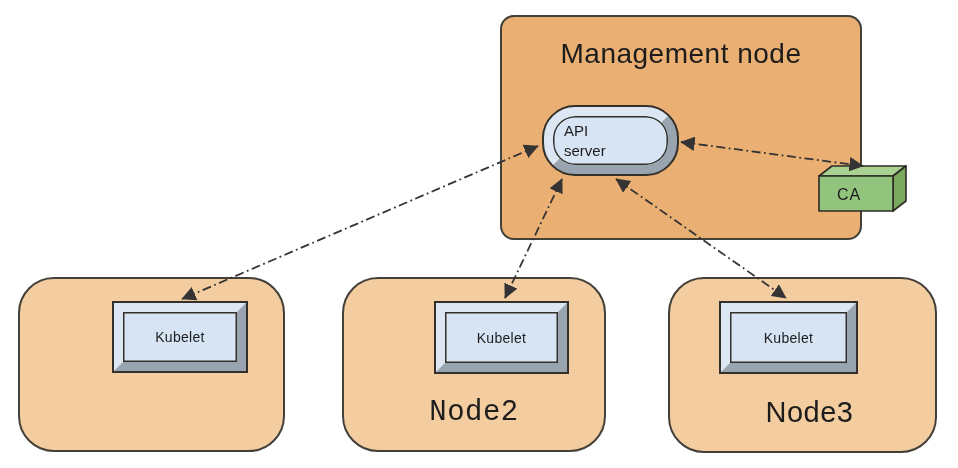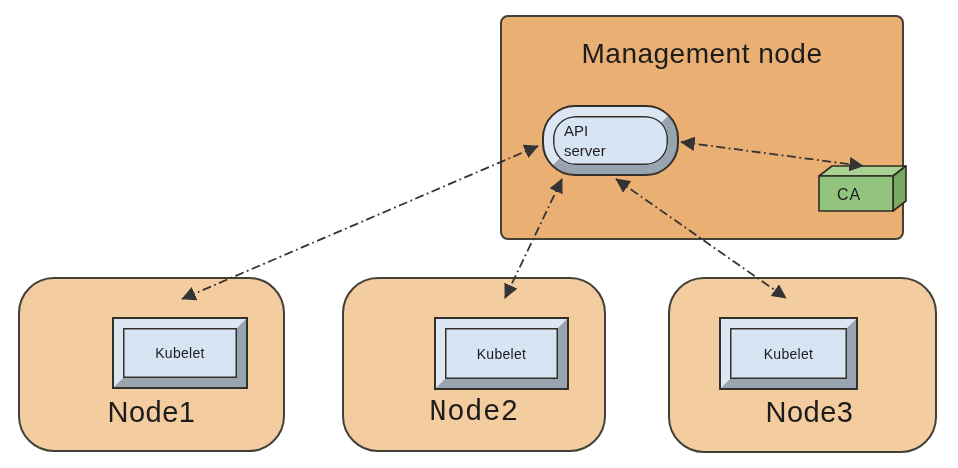--- a/index.html
+++ b/index.html
@@ -11,23 +11,23 @@
     overflow: hidden;
     font-family: "Liberation Sans", sans-serif;
     color: var(--text, #1c1c1c);
   }
   .group-node {
     position: absolute;
     box-sizing: border-box;
     border: 2px solid var(--node-border, #43403a);
   }
   .mgmt {
-    left: 500px; top: 15px; width: 404px; height: 225px;
+    left: 500px; top: 15px; width: 362px; height: 225px;
     background: var(--management-fill, #eaaf72);
-    border-radius: 8px;
+    border-radius: 14px;
   }
   .mgmt-label {
     position: absolute;
     left: 0; top: 20px; width: 100%;
     text-align: center;
     font-size: 28px;
     line-height: 33px;
     letter-spacing: 0.5px;
     white-space: pre-line;
   }
@@ -62,21 +62,21 @@
   }
   .api-box { left: 543px; top: 106px; width: 135px; height: 69px; border-radius: 32px; }
   .api-label {
     display: block;
     width: 58px;
     margin-left: 11px;
     font-size: 15px;
     line-height: 20px;
     text-align: left;
   }
-  .kubelet-box { justify-content: center; margin-top: 16px; }
+  .kubelet-box { justify-content: center; }
   .kb1 { left: 113px; top: 302px; width: 134px; height: 70px; }
   .kb2 { left: 435px; top: 302px; width: 133px; height: 71px; }
   .kb3 { left: 720px; top: 302px; width: 137px; height: 71px; }
   .kubelet-label { font-size: 14px; letter-spacing: 0.3px; }
   .overlay {
     position: absolute;
     left: 0; top: 0;
     width: 958px; height: 468px;
     pointer-events: none;
   }
@@ -114,21 +114,20 @@
   <div class="bevel kubelet-box kb1">
     <span class="kubelet-label">Kubelet</span>
   </div>
   <div class="bevel kubelet-box kb2">
     <span class="kubelet-label">Kubelet</span>
   </div>
   <div class="bevel kubelet-box kb3">
     <span class="kubelet-label">Kubelet</span>
   </div>
 
-  <div class="worker-label wl1">Node1</div>
   <div class="worker-label wl2">Node2</div>
   <div class="worker-label wl3">Node3</div>
 
   <svg class="overlay" viewBox="0 0 958 468">
     <defs>
       <marker id="ah" viewBox="0 0 10 10" refX="9.5" refY="5" markerWidth="8" markerHeight="8" orient="auto-start-reverse">
         <path d="M0,0 L10,5 L0,10 z" fill="#343434"></path>
       </marker>
     </defs>
 

